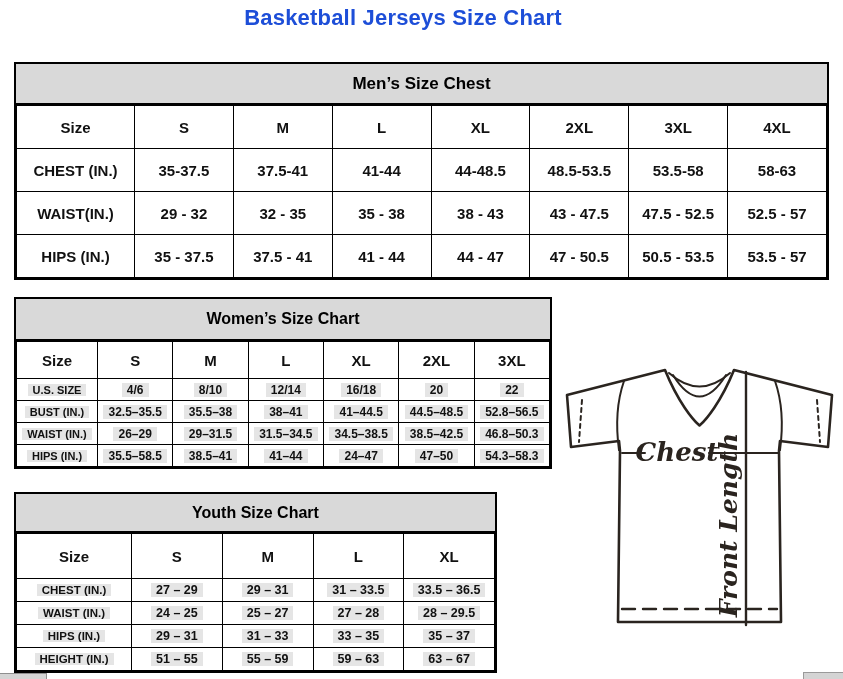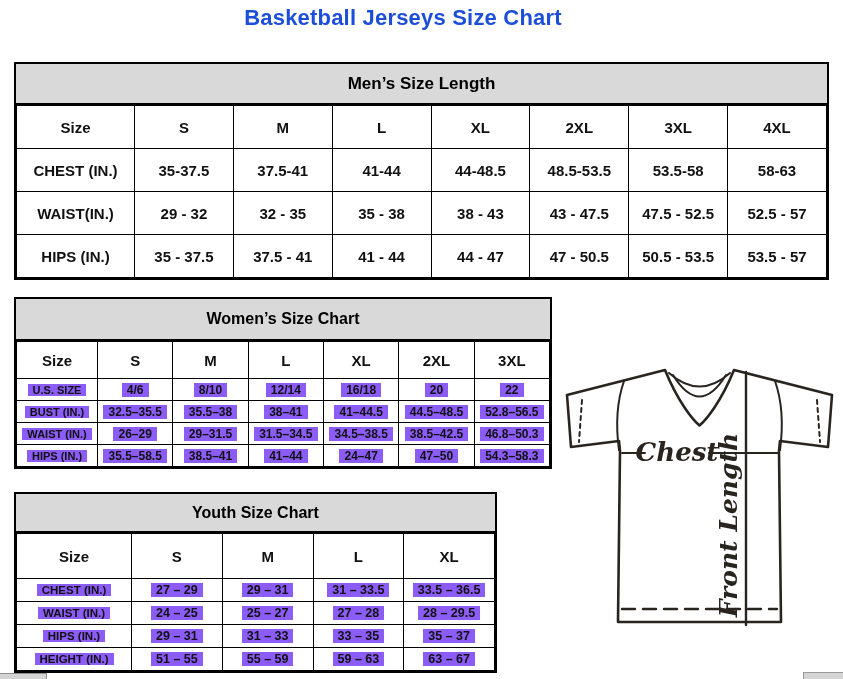--- a/index.html
+++ b/index.html
@@ -16,21 +16,21 @@
   .band{
     background:#d9d9d9;border-bottom:2px solid #000;
     display:flex;align-items:center;justify-content:center;
     font-weight:bold;color:#000;
   }
   table{border-collapse:collapse;width:100%;table-layout:fixed;}
   th,td{
     border:1.5px solid #000;text-align:center;vertical-align:middle;
     font-weight:bold;color:#111;padding:0;
   }
-  .hl{background:#8b5cf6;padding:0 5px;white-space:nowrap;}
+  .hl{background:#e5e5e5;padding:0 5px;white-space:nowrap;}
 
   
   .mens{left:14px;top:62px;width:811px;}
   .mens .band{height:39px;font-size:17px;}
   .mens th{height:42px;font-size:15px;}
   .mens td{height:42px;font-size:15px;}
   .mens .c0{width:117px;}
 
   
   .womens{left:14px;top:297px;width:534px;}
@@ -56,21 +56,21 @@
     background:#d4d4d4;border-top:1px solid #8f8f8f;border-right:1px solid #8f8f8f;}
   .sb-right{position:absolute;left:803px;top:672px;width:40px;height:7px;
     background:#d4d4d4;border:1px solid #9a9a9a;}
 </style>
 </head>
 <body>
 
 <div class="page-title">Basketball Jerseys Size Chart</div>
 
 <div class="tbl mens">
-  <div class="band">Men’s Size Length</div>
+  <div class="band">Men’s Size Chest</div>
   <table>
     <tbody>
         <tr>
       <th class="c0">Size</th>
       <th>S</th>
       <th>M</th>
       <th>L</th>
       <th>XL</th>
       <th>2XL</th>
       <th>3XL</th>

